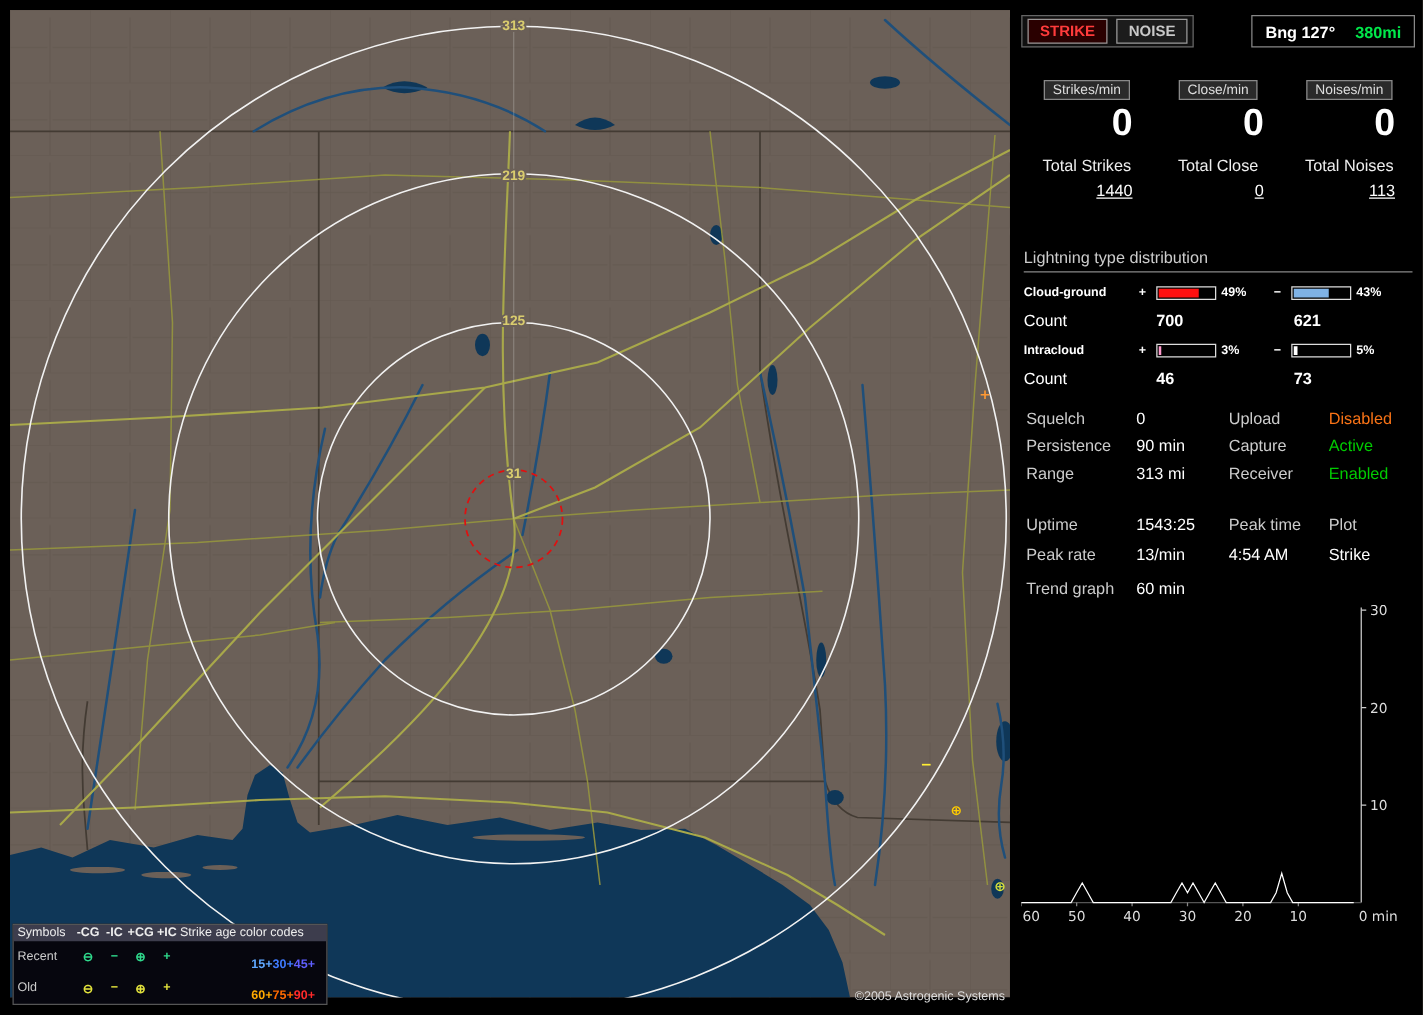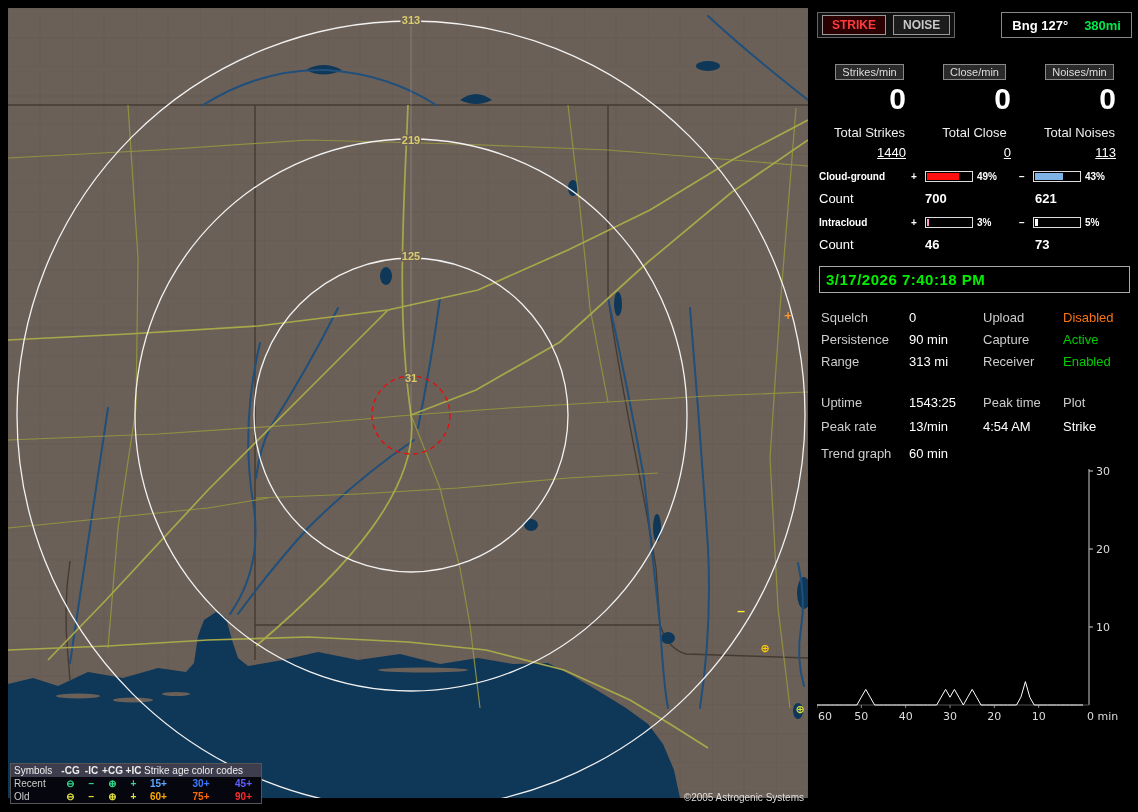--- a/index.html
+++ b/index.html
@@ -13,21 +13,21 @@
                       font:bold 11px "Liberation Sans",sans-serif; text-anchor:middle; }
   .markers text { text-anchor:middle; font:bold 11px "DejaVu Sans",sans-serif; }
   .map-copyright { position:absolute; right:4px; bottom:1px; color:#ddd; font-size:10px; }
 
   
   .map-legend { position:absolute; left:2px; bottom:0; width:252px; background:#06060e;
                 border:1px solid #555; font-size:10px; color:#ccc; }
   .lg-row { display:grid; grid-template-columns:46px 21px 21px 21px 21px 1fr; align-items:center; padding:1px 3px; }
   .lg-head { background:#3d3d4d; color:#eee; }
   .lg-sym { text-align:center; font-weight:bold; }
-  .lg-ages { display:flex; justify-content:space-between; padding:0 6px; font-weight:bold; }
+  .lg-ages { display:flex; justify-content:flex-end; padding:0 6px; font-weight:bold;margin-top:12px; }
   .lg-age-title { font-size:10px; white-space:nowrap; }
 
   
   .side-panel { position:absolute; left:817px; top:0; width:315px; height:812px; color:#fff; }
 
   .topbar { display:flex; justify-content:space-between; margin-top:12px; }
   .btn-group { display:flex; gap:7px; border:1px solid #666; background:#101010; padding:2px 4px; }
   .mode-btn { font:bold 12px "Liberation Sans",sans-serif; padding:2px 9px; border:1px solid #999;
               background:#1c1c1c; color:#c8c8c8; cursor:pointer; }
   .mode-btn.strike { color:#ff3b3b; background:#2a0000; }
@@ -229,20 +229,21 @@
       <span class="total-value">0</span>
     </div>
     <div class="counter">
       <span class="chip">Noises/min</span>
       <span class="big-zero">0</span>
       <span class="total-label">Total Noises</span>
       <span class="total-value">113</span>
     </div>
   </div>
 
+  <div class="dist-title">Lightning type distribution</div>
 
   <div class="dist-row">
     <span>Cloud-ground</span>
     <span>+</span>
     <span class="bar-box">
         <span class="bar-fill" style="width: 70.07%; background: rgb(255, 16, 16);"></span>
       </span>
     <span>49%</span>
     <span>−</span>
     <span class="bar-box">
@@ -268,21 +269,20 @@
         <span class="bar-fill" style="width: 7.15%; background: rgb(255, 255, 255);"></span>
       </span>
     <span>5%</span>
   </div>
   <div class="count-row">
     <span>Count</span>
     <span>46</span>
     <span>73</span>
   </div>
 
-  <div class="clock-box">3/17/2026 7:40:18 PM</div>
 
   <div class="settings">
     <span class="lbl">Squelch</span>
     <span class="val">0</span>
     <span class="lbl">Upload</span>
     <span class="val" style="color: #f97316;">Disabled</span>
 
     <span class="lbl">Persistence</span>
     <span class="val">90 min</span>
     <span class="lbl">Capture</span>

